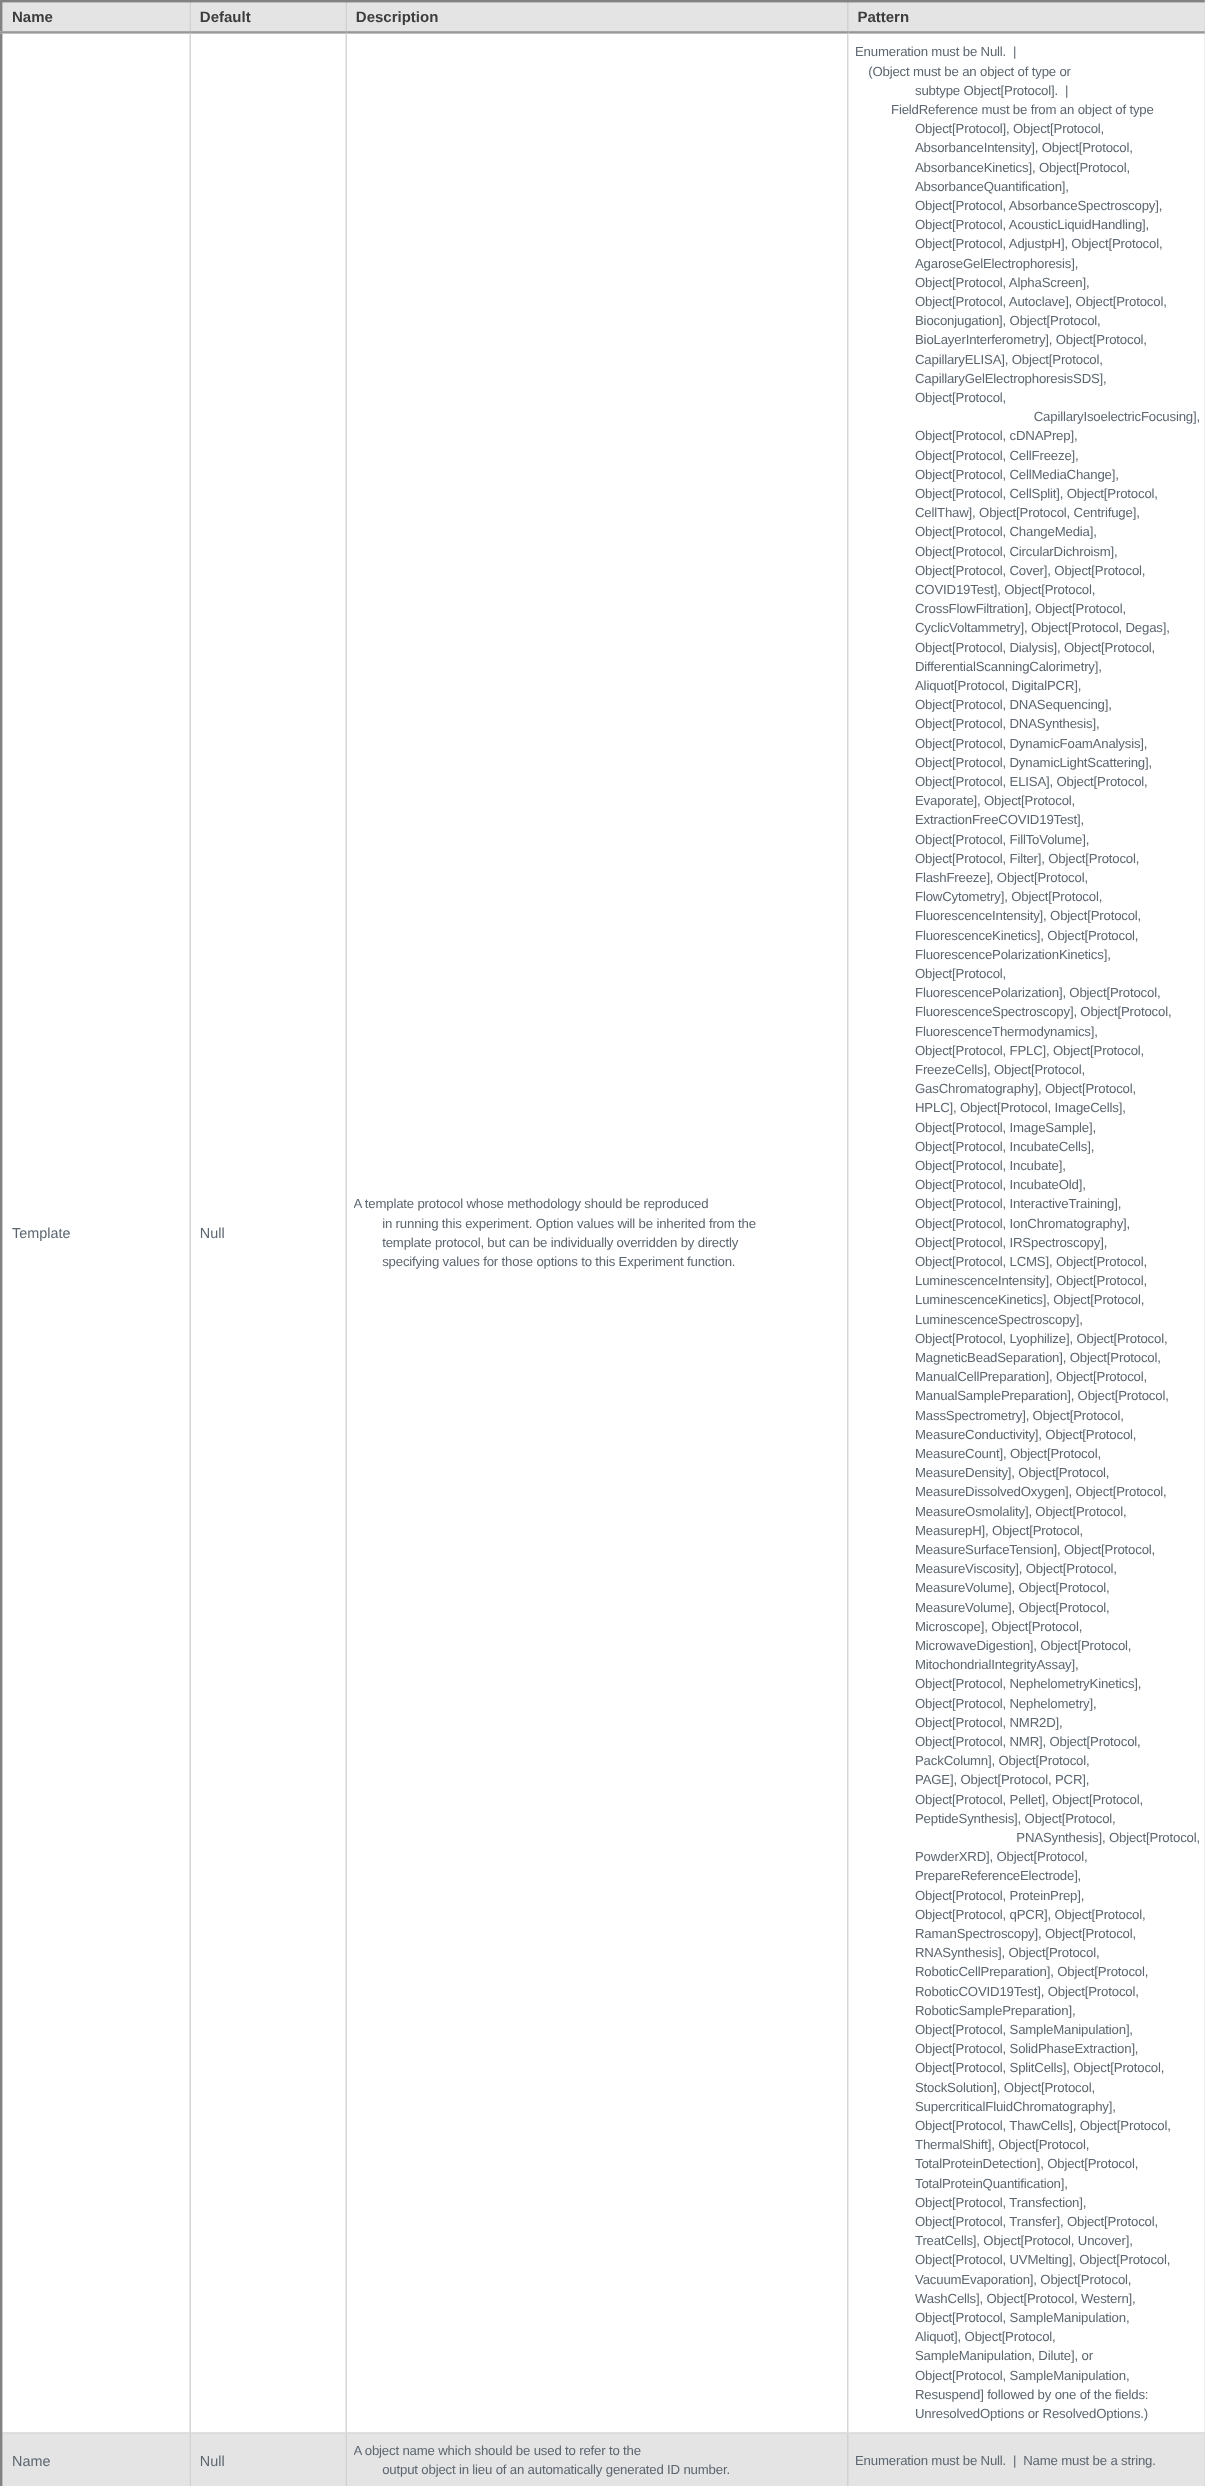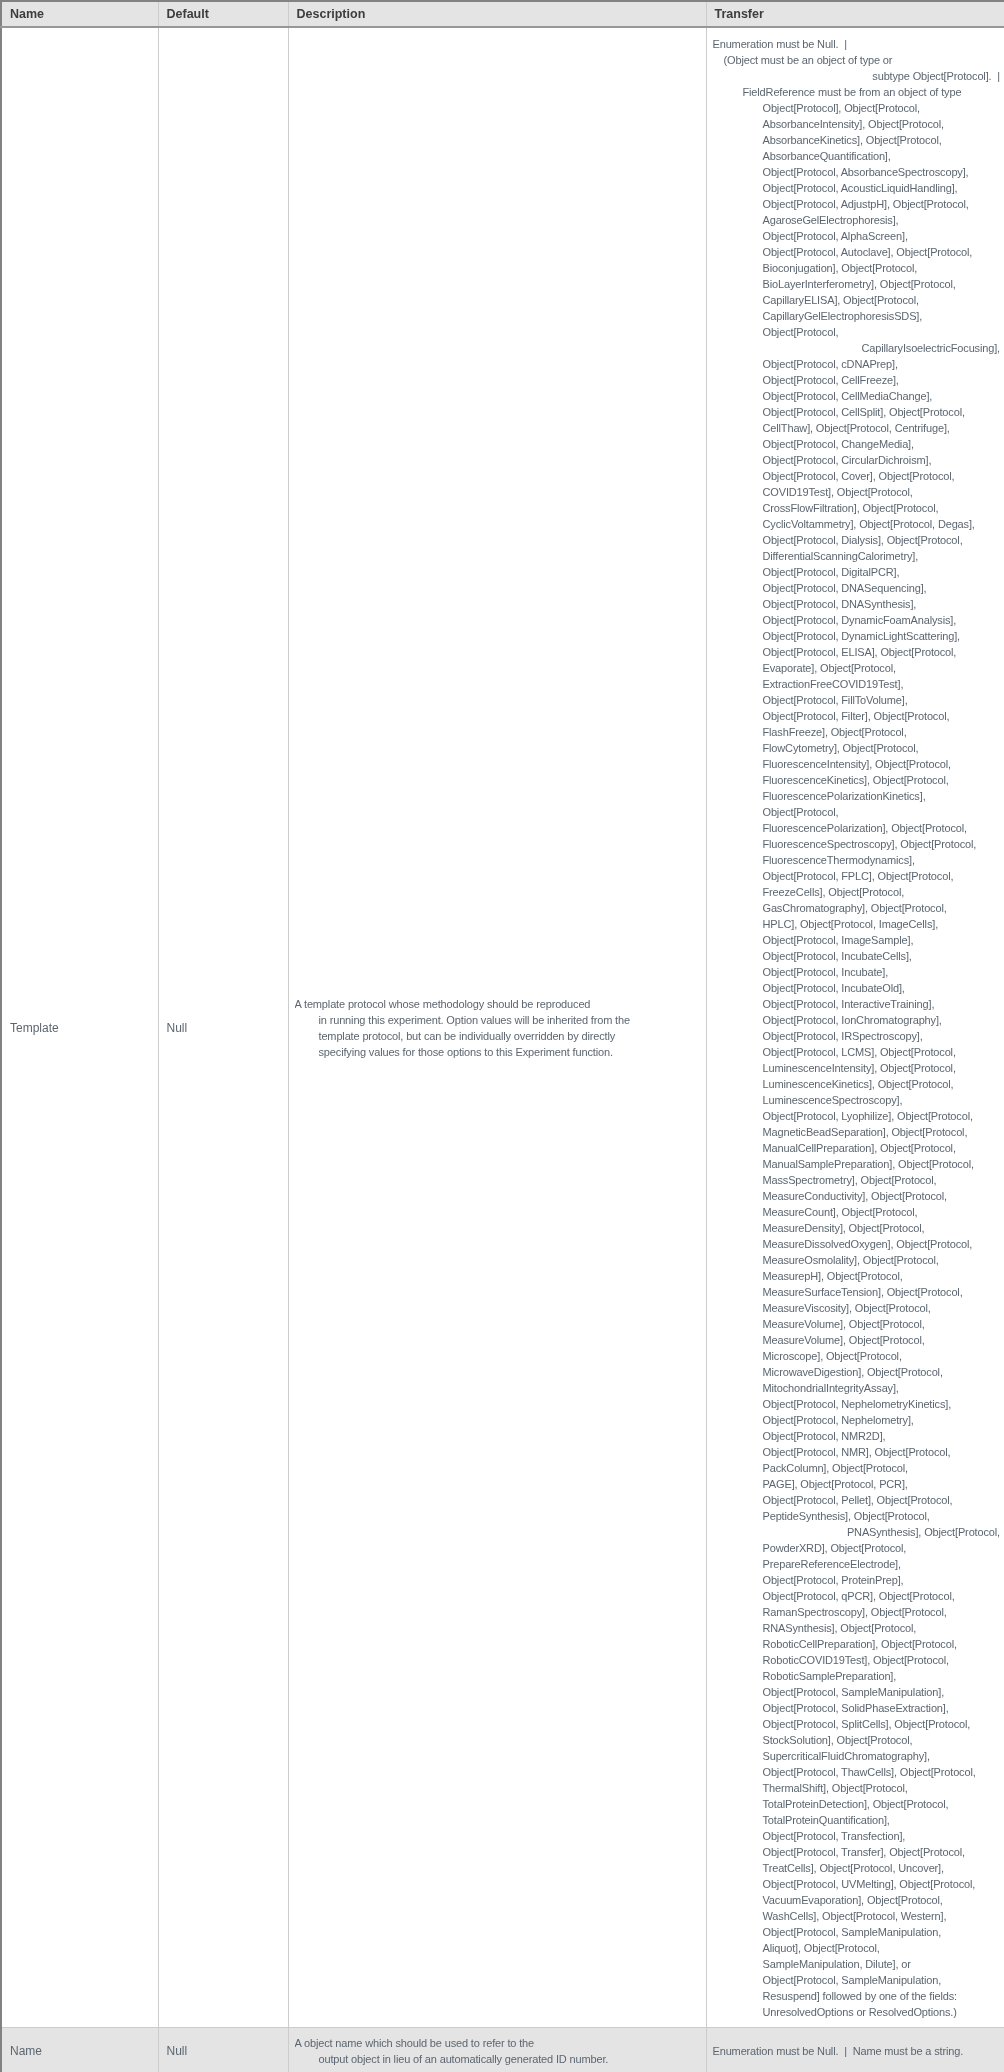--- a/index.html
+++ b/index.html
@@ -65,40 +65,40 @@
       <col class="c1">
         <col class="c2">
         <col class="c3">
         <col class="c4">
     </colgroup>
     <thead>
       <tr>
         <th>Name</th>
         <th>Default</th>
         <th>Description</th>
-        <th>Transfer</th>
+        <th>Pattern</th>
       </tr>
     </thead>
     <tbody>
       <tr class="row-template">
         <td class="cell-name">Template</td>
         <td class="cell-default">Null</td>
         <td class="cell-desc">
           <div class="lines">
               <div class="line" style="padding-left: 0px;">A template protocol whose methodology should be reproduced</div>
               <div class="line" style="padding-left: 24px;">in running this experiment. Option values will be inherited from the</div>
               <div class="line" style="padding-left: 24px;">template protocol, but can be individually overridden by directly</div>
               <div class="line" style="padding-left: 24px;">specifying values for those options to this Experiment function.</div>
             </div>
         </td>
         <td class="cell-pattern">
           <div class="lines">
               <div class="line" style="padding-left: 0px;">Enumeration must be Null.  |</div>
               <div class="line" style="padding-left: 11px;">(Object must be an object of type or</div>
-              <div class="line" style="padding-left: 50px; text-align: right;">subtype Object[Protocol].  |</div>
+              <div class="line" style="padding-left: 50px;">subtype Object[Protocol].  |</div>
               <div class="line" style="padding-left: 30px;">FieldReference must be from an object of type</div>
               <div class="line" style="padding-left: 50px;">Object[Protocol], Object[Protocol,</div>
               <div class="line" style="padding-left: 50px;">AbsorbanceIntensity], Object[Protocol,</div>
               <div class="line" style="padding-left: 50px;">AbsorbanceKinetics], Object[Protocol,</div>
               <div class="line" style="padding-left: 50px;">AbsorbanceQuantification],</div>
               <div class="line" style="padding-left: 50px;">Object[Protocol, AbsorbanceSpectroscopy],</div>
               <div class="line" style="padding-left: 50px;">Object[Protocol, AcousticLiquidHandling],</div>
               <div class="line" style="padding-left: 50px;">Object[Protocol, AdjustpH], Object[Protocol,</div>
               <div class="line" style="padding-left: 50px;">AgaroseGelElectrophoresis],</div>
               <div class="line" style="padding-left: 50px;">Object[Protocol, AlphaScreen],</div>
@@ -115,21 +115,21 @@
               <div class="line" style="padding-left: 50px;">Object[Protocol, CellSplit], Object[Protocol,</div>
               <div class="line" style="padding-left: 50px;">CellThaw], Object[Protocol, Centrifuge],</div>
               <div class="line" style="padding-left: 50px;">Object[Protocol, ChangeMedia],</div>
               <div class="line" style="padding-left: 50px;">Object[Protocol, CircularDichroism],</div>
               <div class="line" style="padding-left: 50px;">Object[Protocol, Cover], Object[Protocol,</div>
               <div class="line" style="padding-left: 50px;">COVID19Test], Object[Protocol,</div>
               <div class="line" style="padding-left: 50px;">CrossFlowFiltration], Object[Protocol,</div>
               <div class="line" style="padding-left: 50px;">CyclicVoltammetry], Object[Protocol, Degas],</div>
               <div class="line" style="padding-left: 50px;">Object[Protocol, Dialysis], Object[Protocol,</div>
               <div class="line" style="padding-left: 50px;">DifferentialScanningCalorimetry],</div>
-              <div class="line" style="padding-left: 50px;">Object[Protocol, DigitalPCR],</div>
+              <div class="line" style="padding-left: 50px;">Aliquot[Protocol, DigitalPCR],</div>
               <div class="line" style="padding-left: 50px;">Object[Protocol, DNASequencing],</div>
               <div class="line" style="padding-left: 50px;">Object[Protocol, DNASynthesis],</div>
               <div class="line" style="padding-left: 50px;">Object[Protocol, DynamicFoamAnalysis],</div>
               <div class="line" style="padding-left: 50px;">Object[Protocol, DynamicLightScattering],</div>
               <div class="line" style="padding-left: 50px;">Object[Protocol, ELISA], Object[Protocol,</div>
               <div class="line" style="padding-left: 50px;">Evaporate], Object[Protocol,</div>
               <div class="line" style="padding-left: 50px;">ExtractionFreeCOVID19Test],</div>
               <div class="line" style="padding-left: 50px;">Object[Protocol, FillToVolume],</div>
               <div class="line" style="padding-left: 50px;">Object[Protocol, Filter], Object[Protocol,</div>
               <div class="line" style="padding-left: 50px;">FlashFreeze], Object[Protocol,</div>

